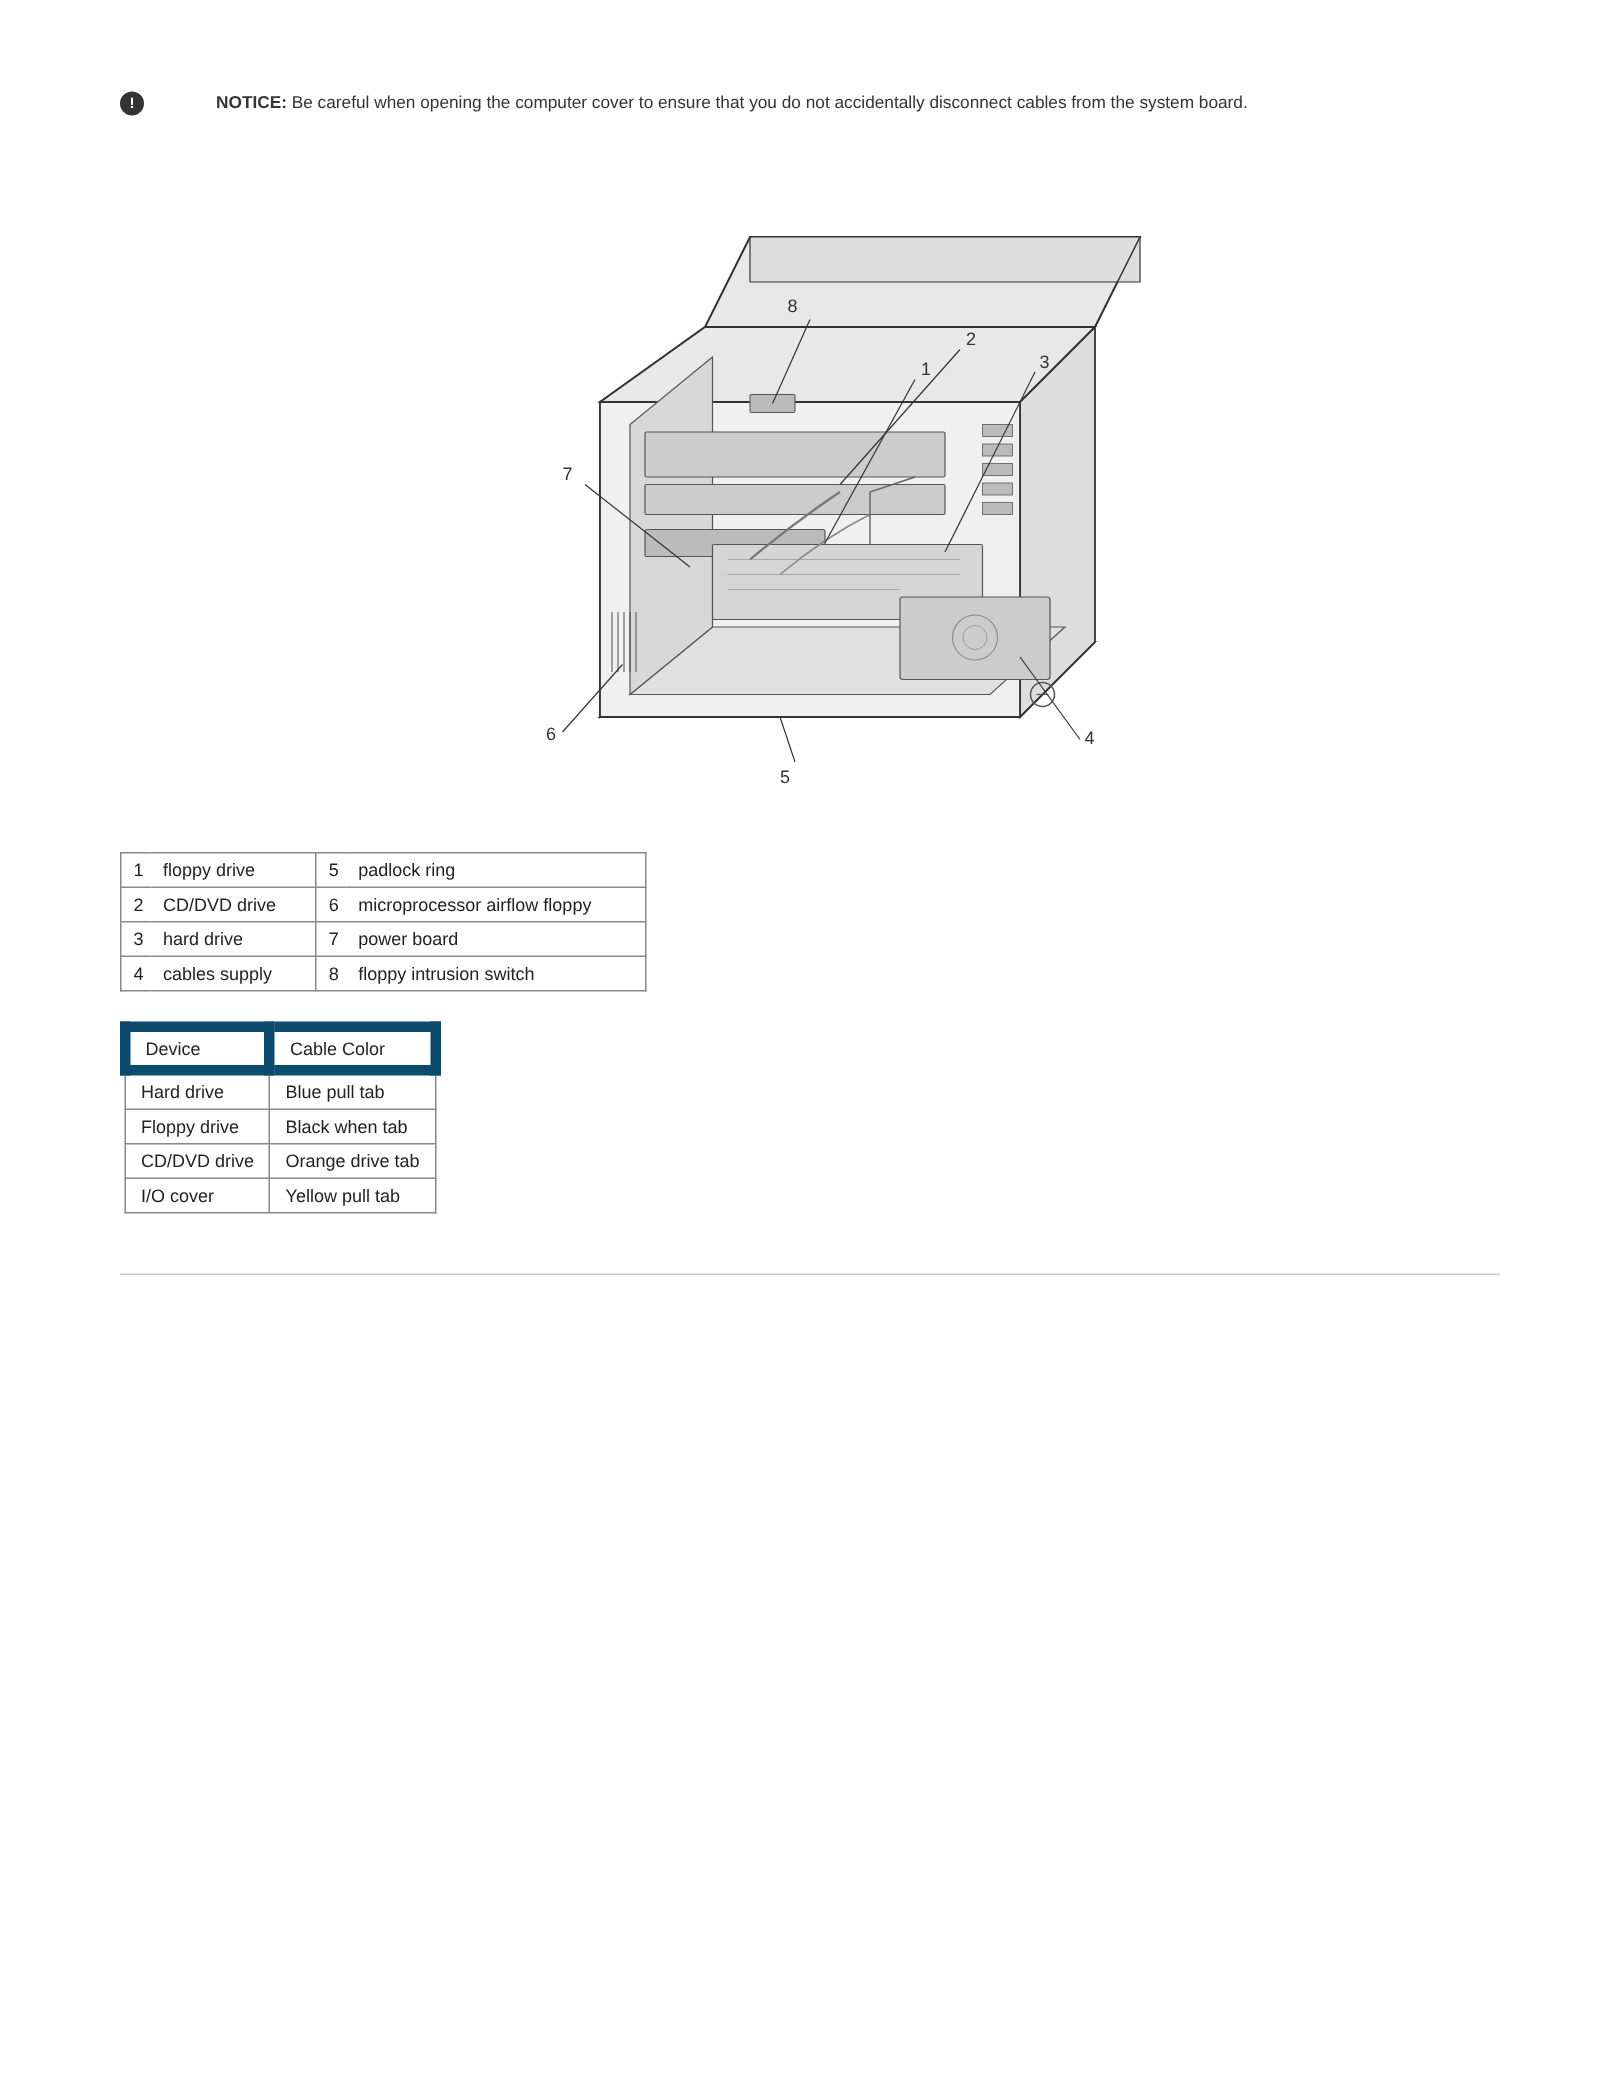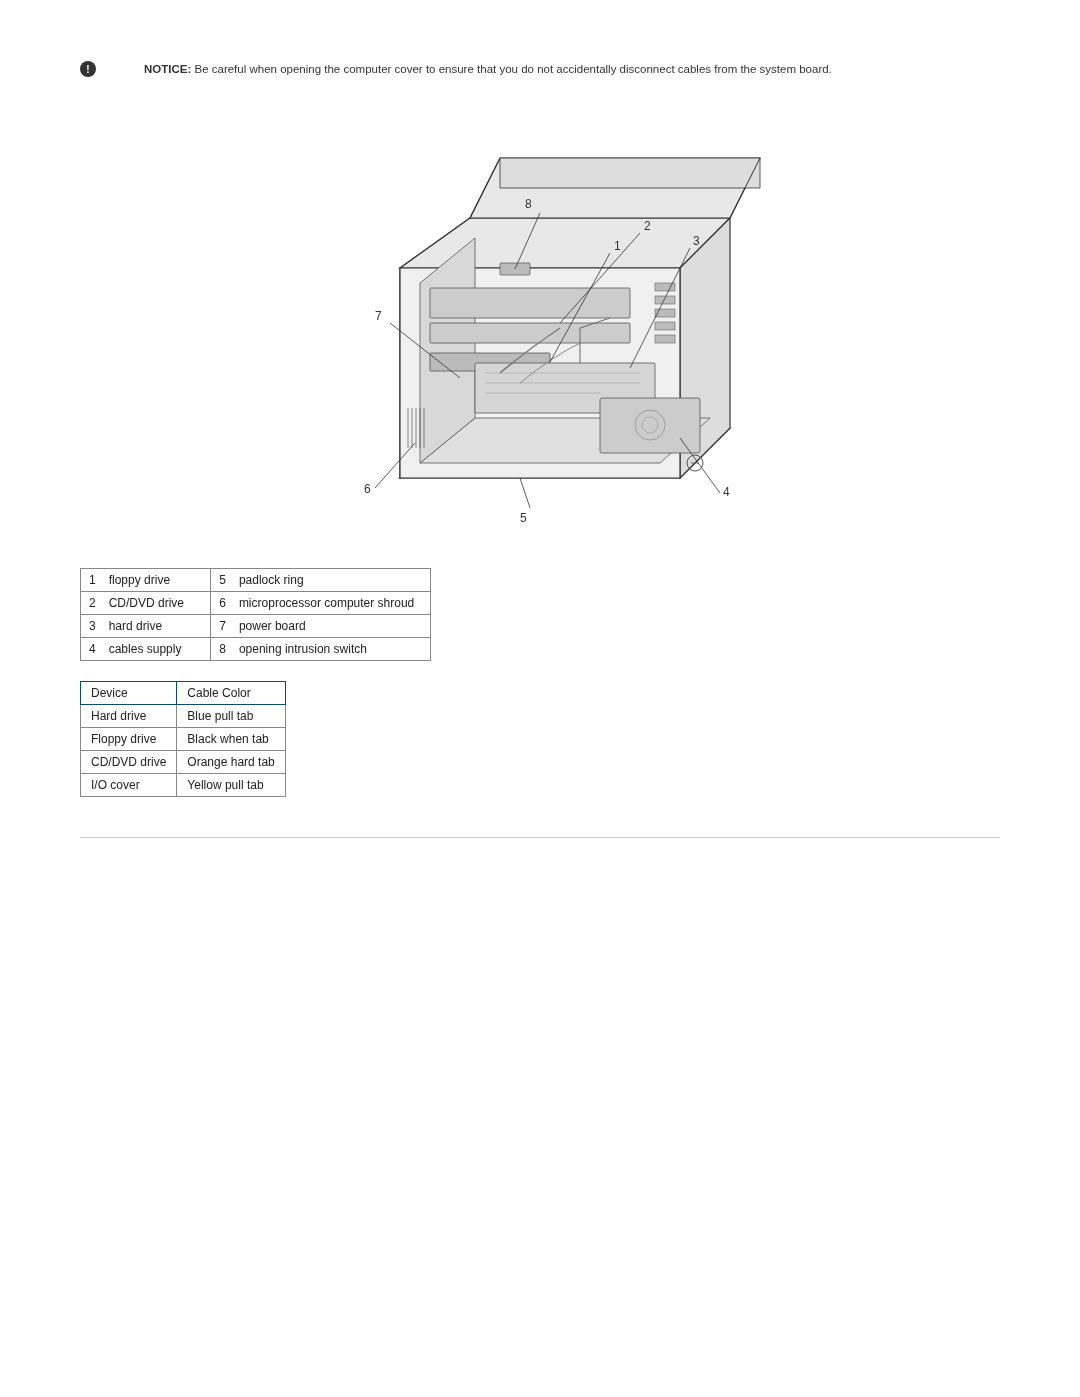--- a/index.html
+++ b/index.html
@@ -108,21 +108,21 @@
     }
 
     
     .cable-table {
       border-collapse: collapse;
       font-size: 12px;
       margin-bottom: 40px;
     }
 
     .cable-table th {
-      border: 1px solid #0c4a6e;
+      border: 7px solid #0c4a6e;
       padding: 4px 10px;
       text-align: left;
       font-weight: normal;
       background: #fff;
     }
 
     .cable-table td {
       border: 1px solid #888;
       padding: 4px 10px;
       text-align: left;
@@ -262,33 +262,33 @@
     <tr>
     <td>1</td>
     <td>floppy drive</td>
     <td>5</td>
     <td>padlock ring</td>
   </tr>
         <tr>
     <td>2</td>
     <td>CD/DVD drive</td>
     <td>6</td>
-    <td>microprocessor computer shroud</td>
+    <td>microprocessor airflow floppy</td>
   </tr>
         <tr>
     <td>3</td>
     <td>hard drive</td>
     <td>7</td>
     <td>power board</td>
   </tr>
         <tr>
     <td>4</td>
     <td>cables supply</td>
     <td>8</td>
-    <td>opening intrusion switch</td>
+    <td>floppy intrusion switch</td>
   </tr>
       </tbody>
   </table>
 
 
   <table class="cable-table">
     <thead id="cable-thead">
         <tr>
           <th>Device</th>
           <th>Cable Color</th>
@@ -298,21 +298,21 @@
         <tr>
           <td>Hard drive</td>
           <td>Blue pull tab</td>
         </tr>
         <tr>
           <td>Floppy drive</td>
           <td>Black when tab</td>
         </tr>
         <tr>
           <td>CD/DVD drive</td>
-          <td>Orange hard tab</td>
+          <td>Orange drive tab</td>
         </tr>
         <tr>
           <td>I/O cover</td>
           <td>Yellow pull tab</td>
         </tr>
       </tbody>
   </table>
 
   <hr class="section-divider">
 

